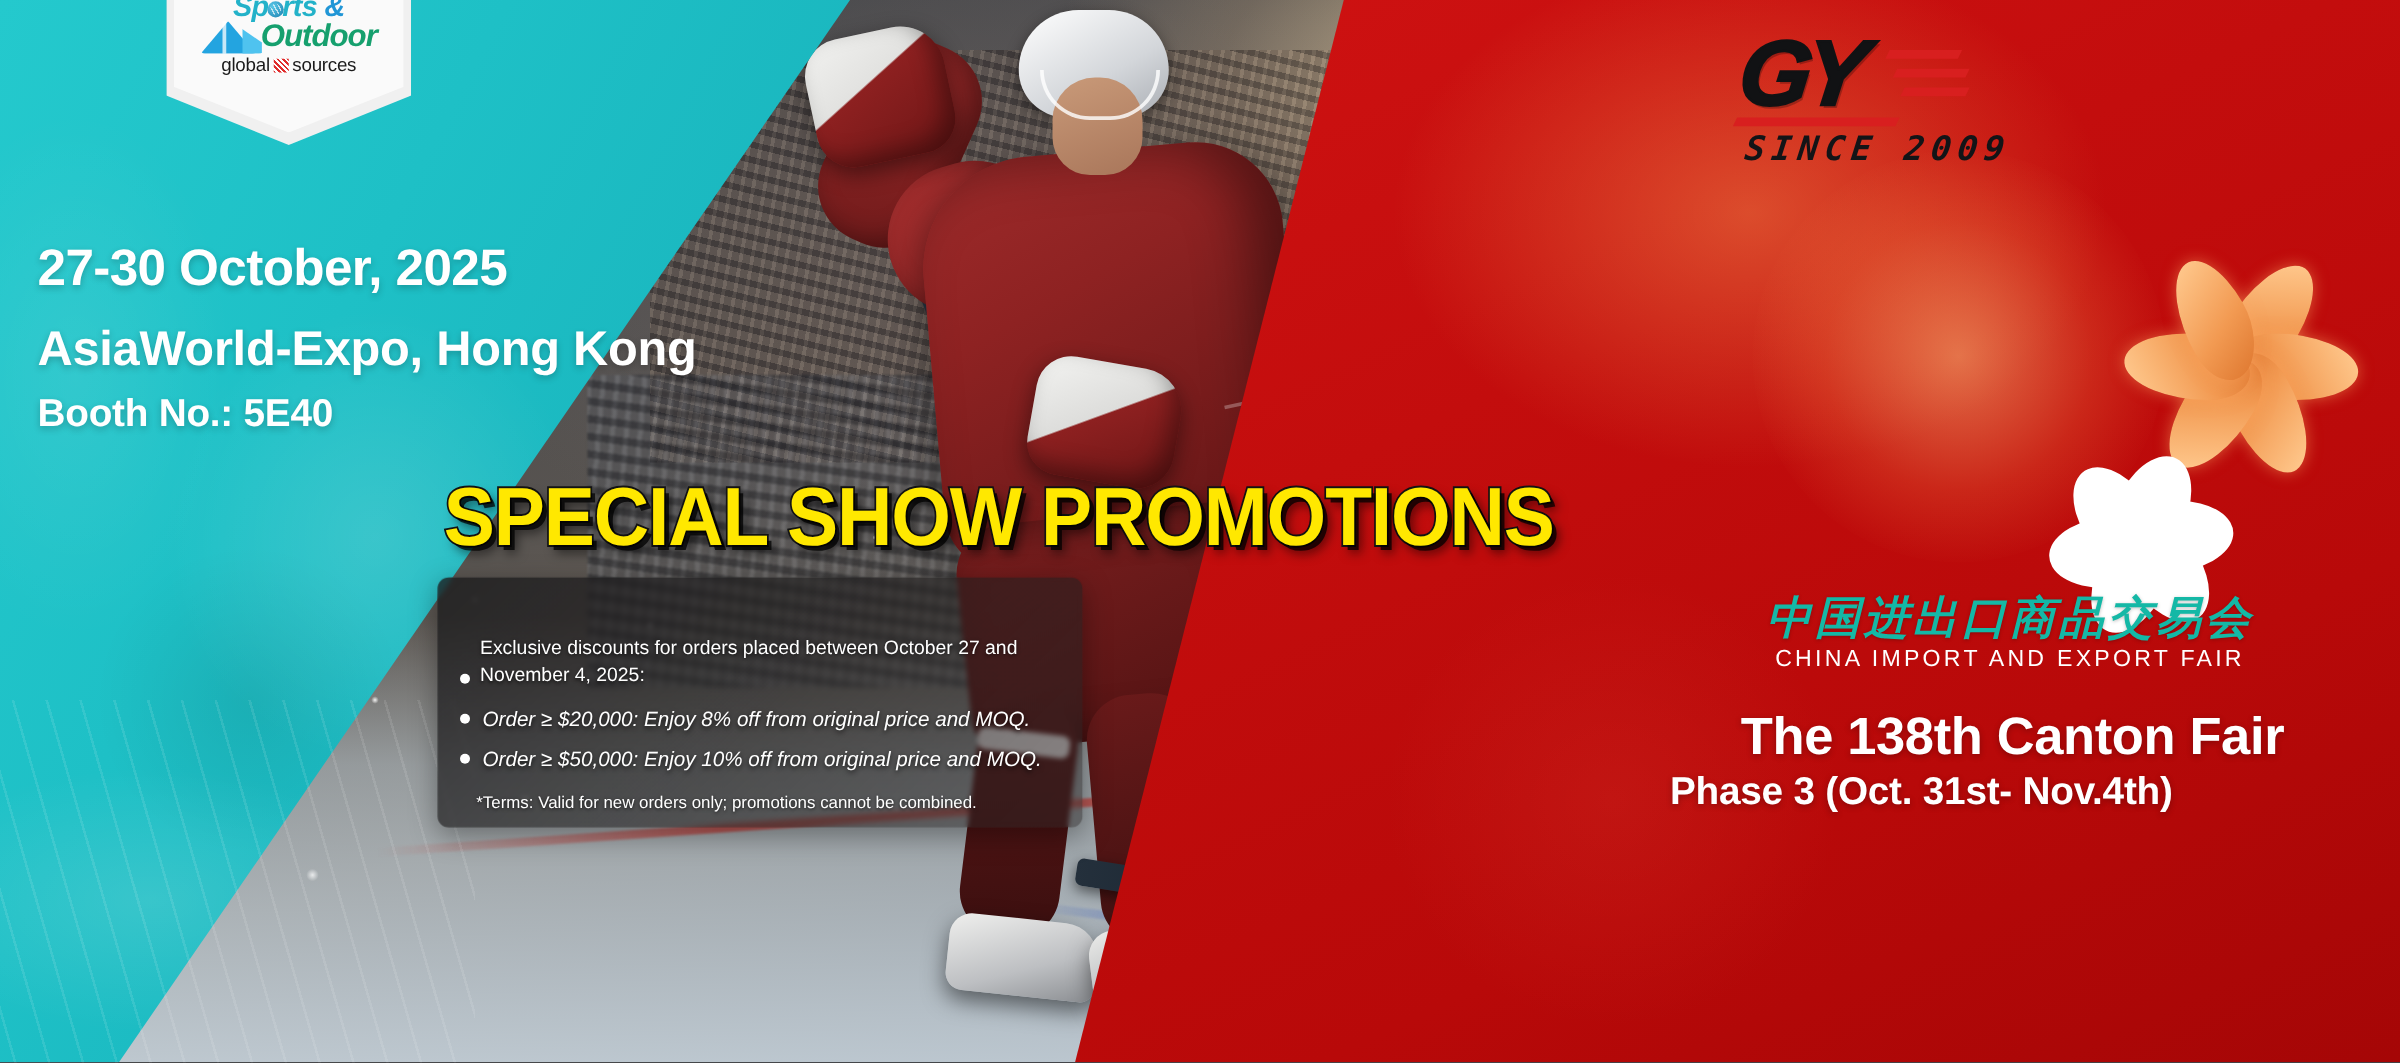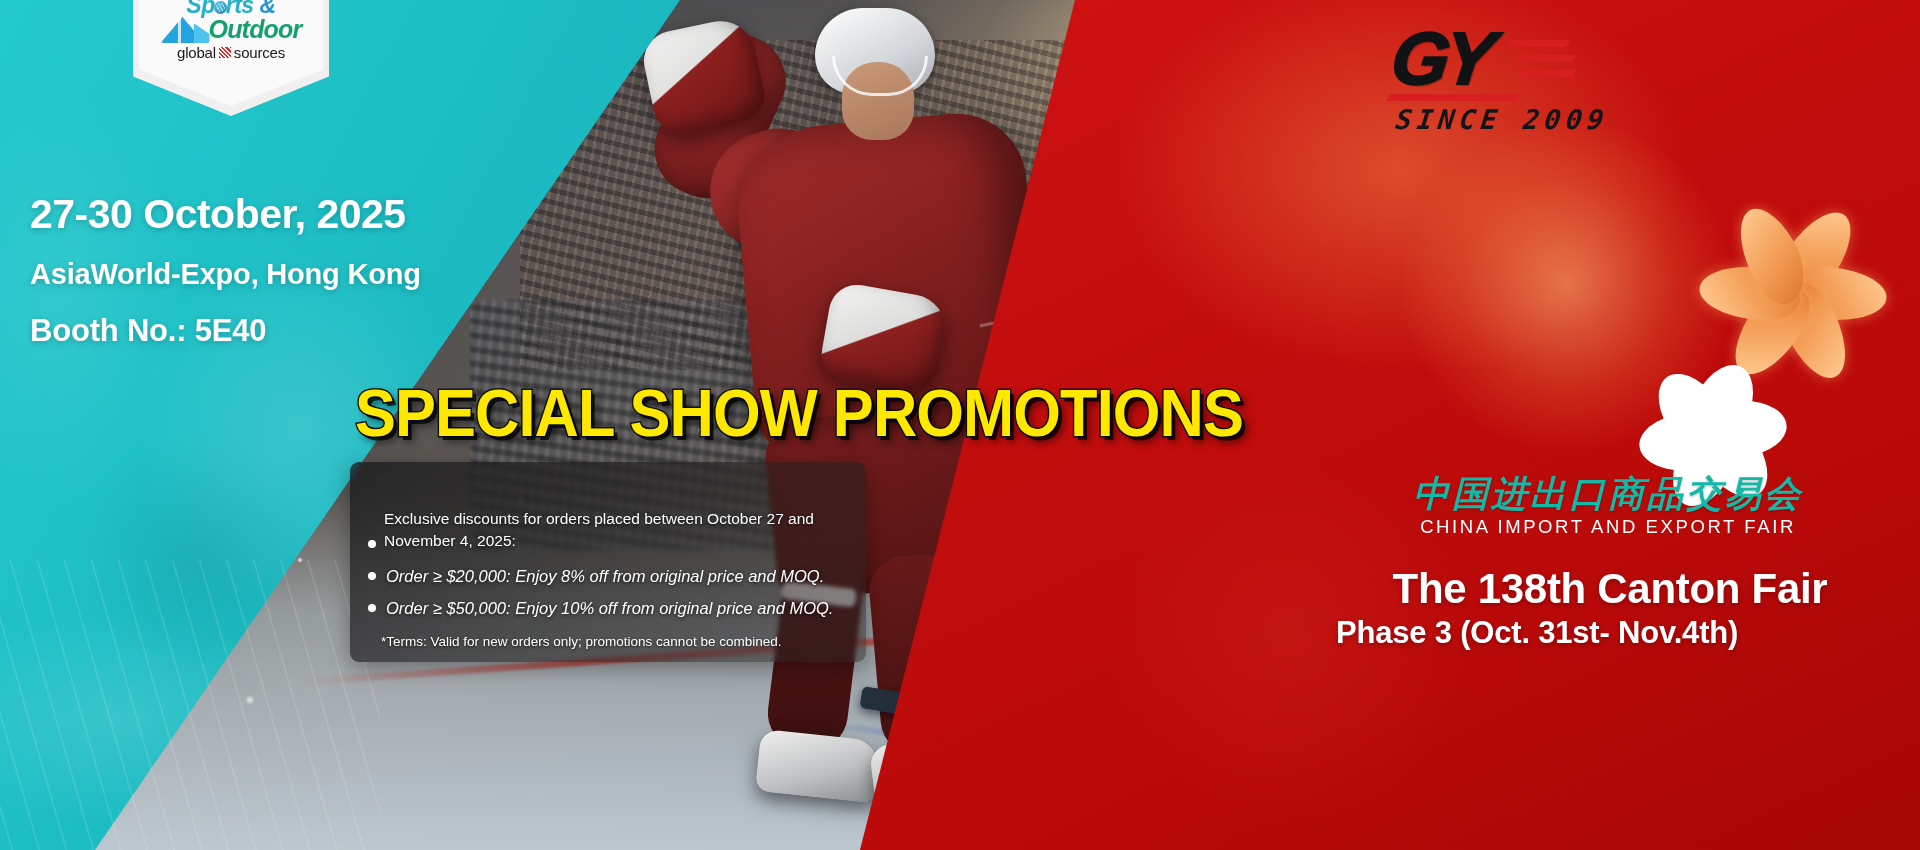--- a/index.html
+++ b/index.html
@@ -272,21 +272,21 @@
   }
 
   
   .evt {
     position:absolute; left:30px; color:#ffffff; font-weight:bold;
     text-shadow:0 2px 6px rgba(0,0,0,.22);
     white-space:nowrap;
     margin-top:23px;
   }
   .evt-date  { top:168px; font-size:41px; letter-spacing:-0.5px; }
-  .evt-venue { top:235px; font-size:29px; letter-spacing:-0.2px; }
+  .evt-venue { top:235px; font-size:39px; letter-spacing:-0.2px; }
   .evt-booth { top:290px; font-size:31px; letter-spacing:-0.2px; }
 
   
   .panel-right {
     position:absolute; right:0; top:0; width:1060px; height:850px;
     background:linear-gradient(155deg,#cf1212 0%, #c30d0d 35%, #b80909 70%, #a50606 100%);
     clip-path:polygon(215px 0, 100% 0, 100% 850px, 0 850px);
   }
   .panel-right-glow {
     position:absolute; right:0; top:0; width:1060px; height:850px;

